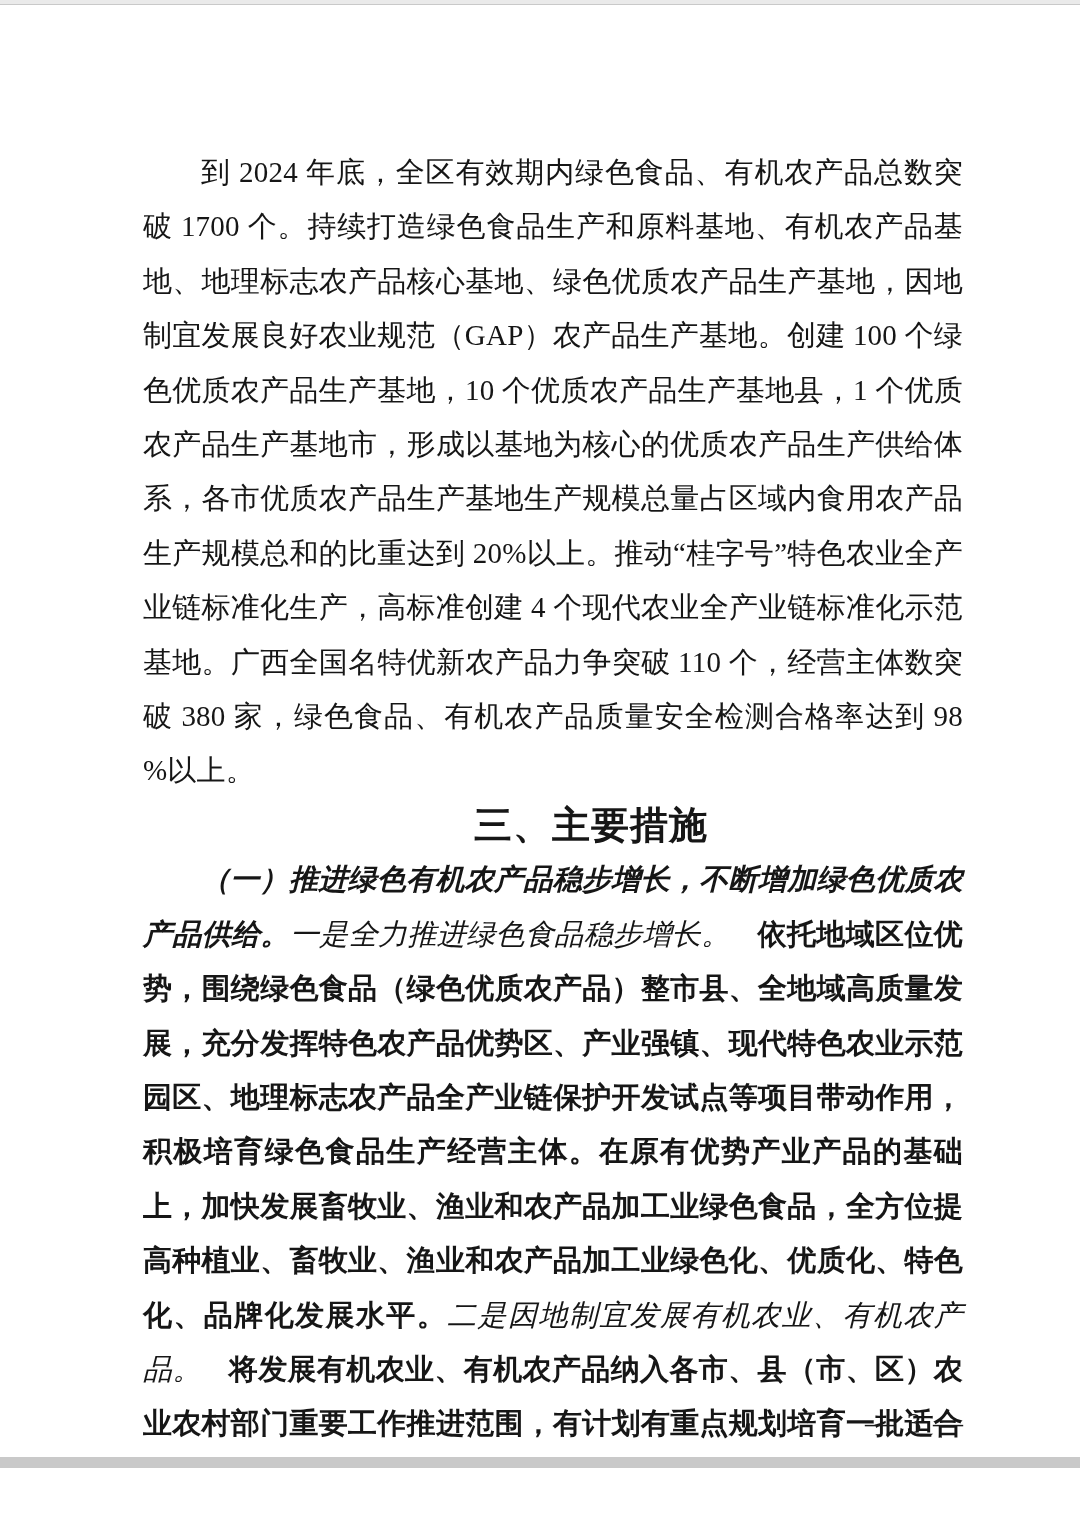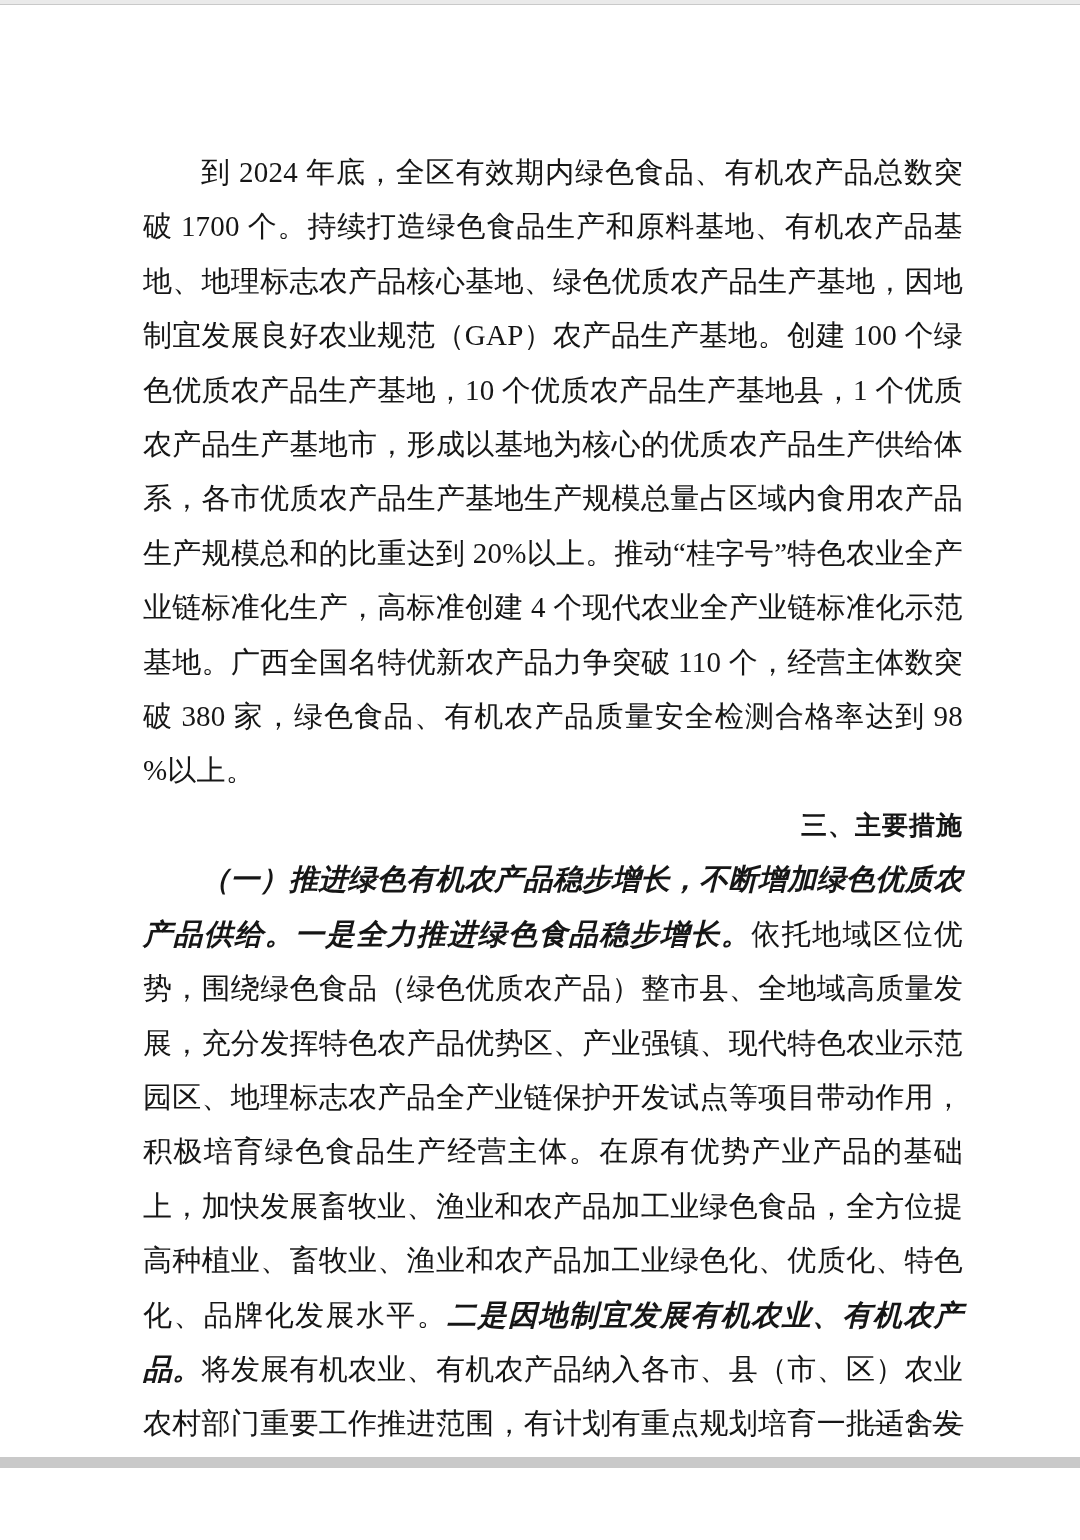--- a/index.html
+++ b/index.html
@@ -42,32 +42,33 @@
   }
   .para {
     margin: 0;
     text-indent: 2em;
   }
   .section-heading {
     margin: 0;
     text-indent: 2em;
     font-family: "Liberation Sans", "DejaVu Sans", sans-serif;
     font-weight: bold;
-    font-size: 26px;
+    font-size: 38px;
     line-height: 54.4px;
     letter-spacing: 1px;
-    text-align: right;
+    text-align: center;
   }
   .run-fangsong {
     font-style: normal;
-    font-weight: normal;
+    font-weight: bold;
+    margin-left: 27px;
   }
   .run-kai {
     font-style: italic;
-    font-weight: bold;
+    font-weight: normal;
   }
   .run-kai-bold {
     font-style: italic;
     font-weight: bold;
   }
   .page-number {
     position: absolute;
     top: 1406px;
     right: 115px;
     font-size: 30px;

